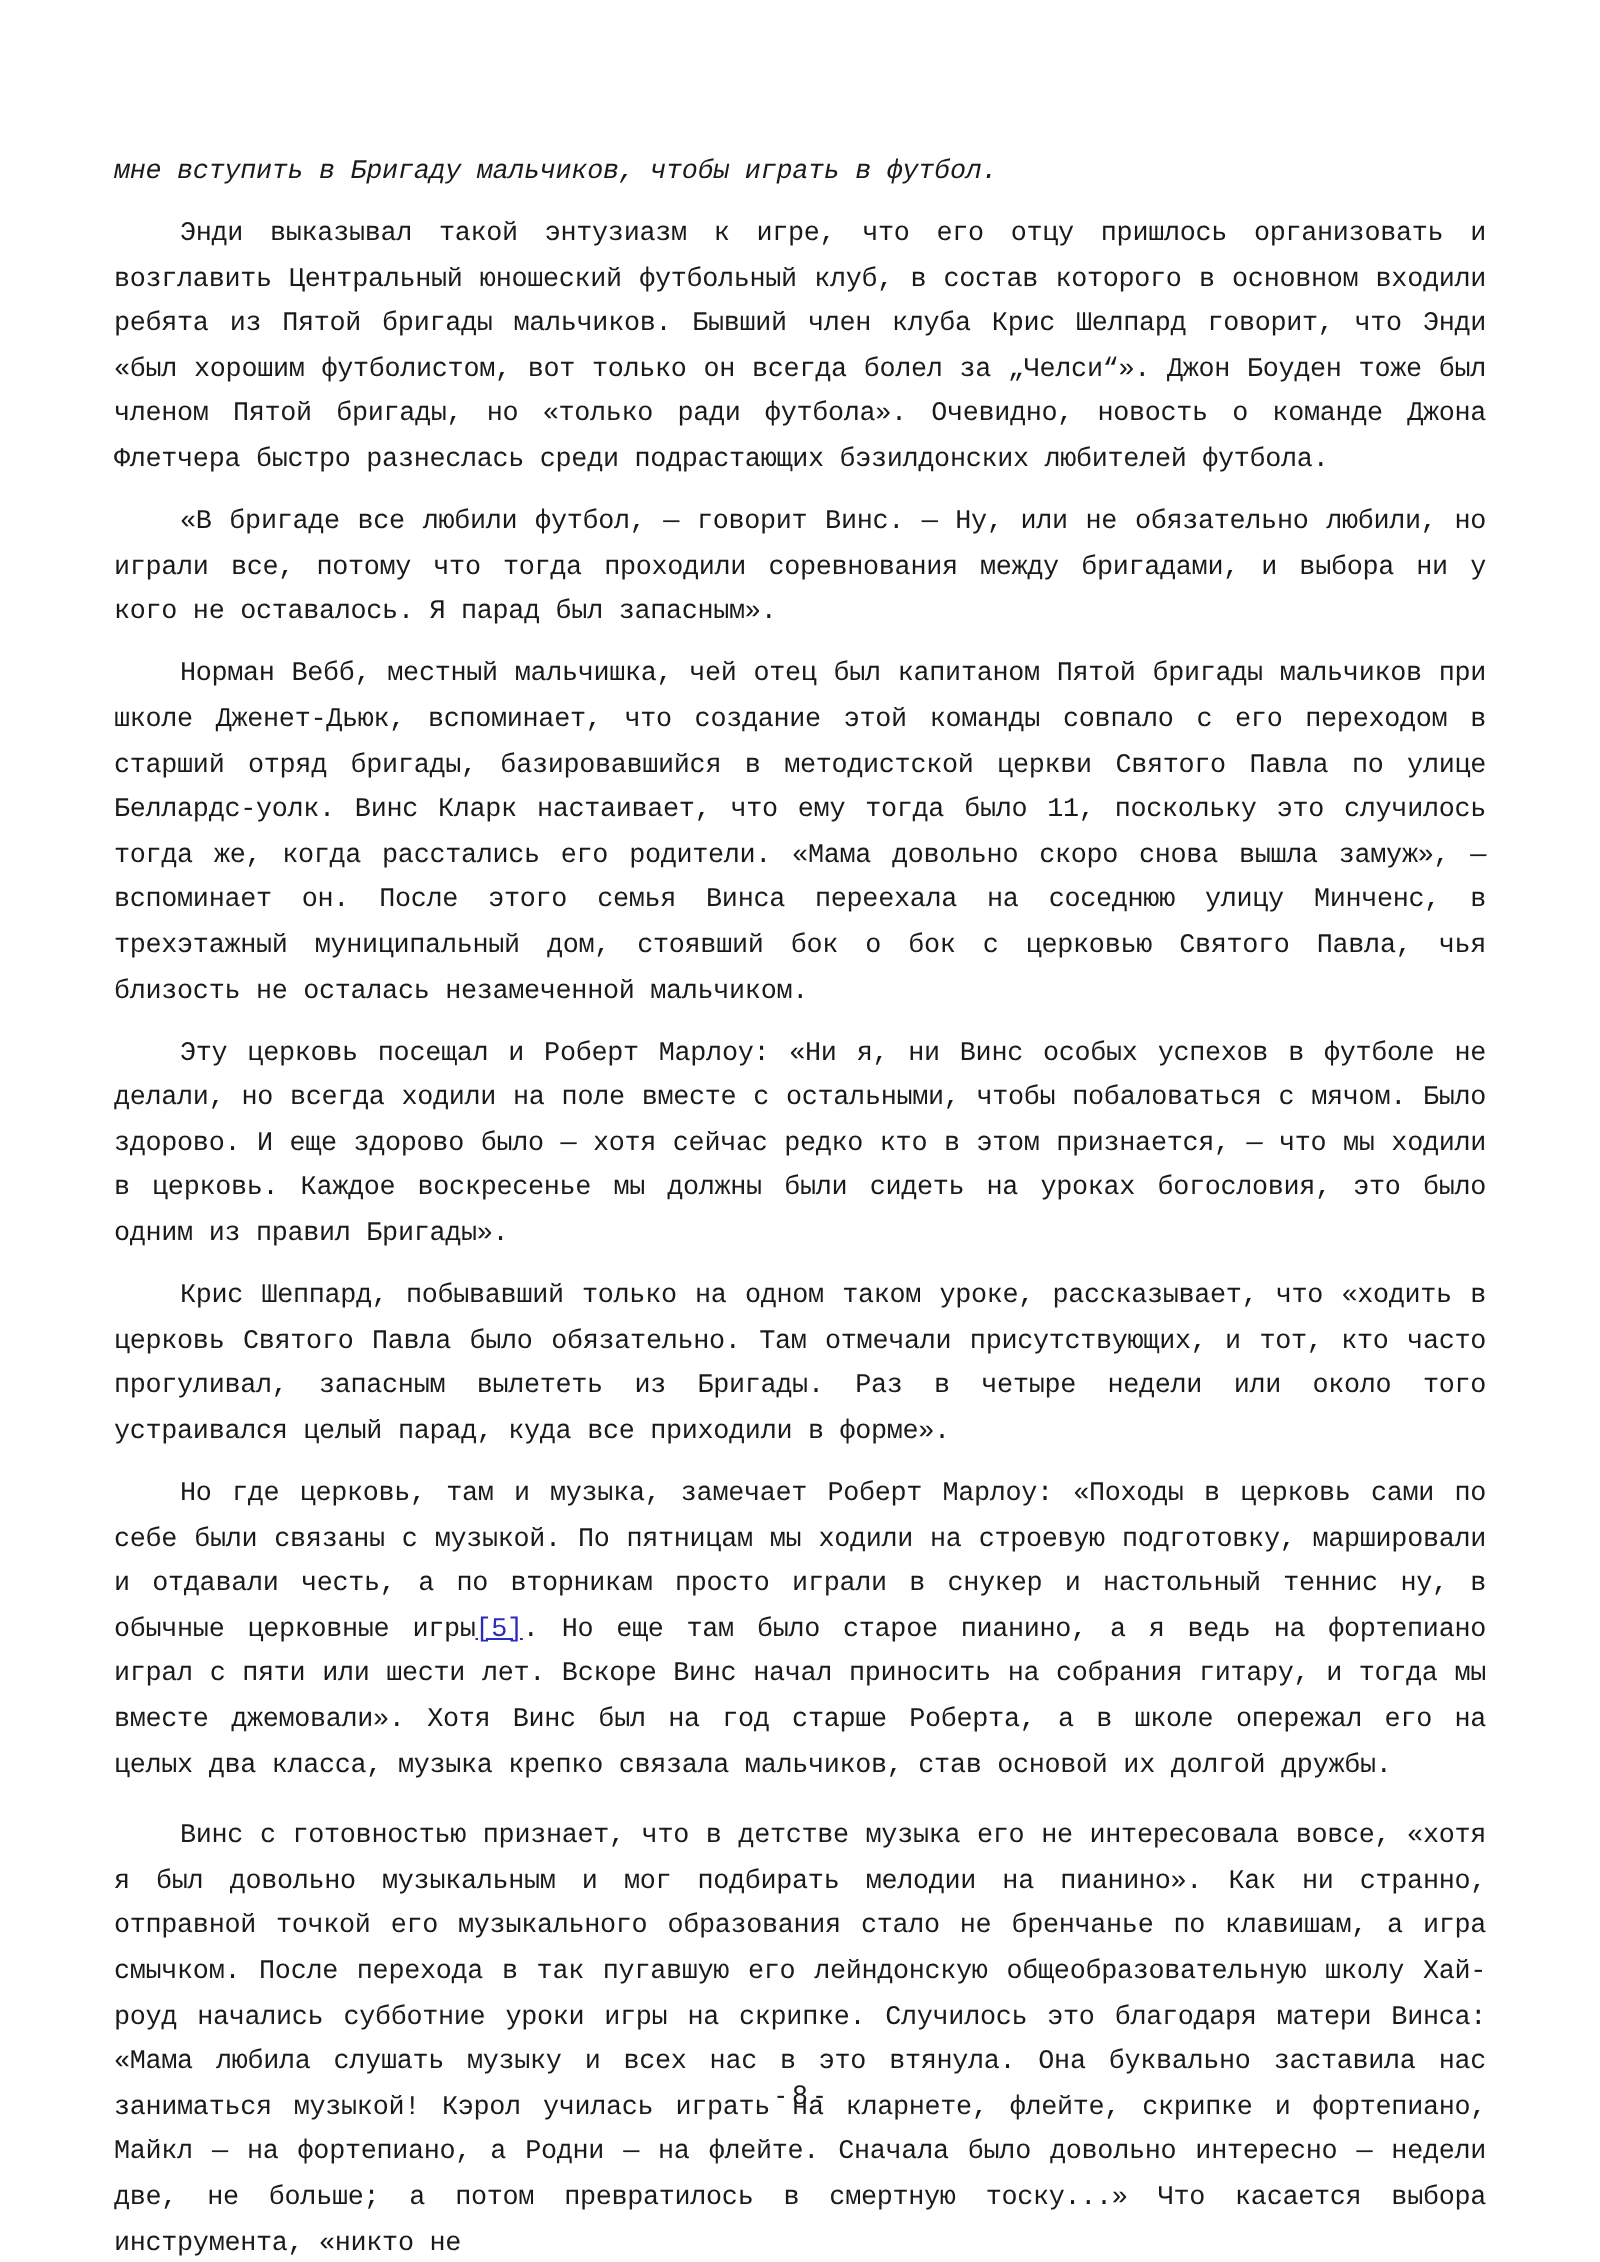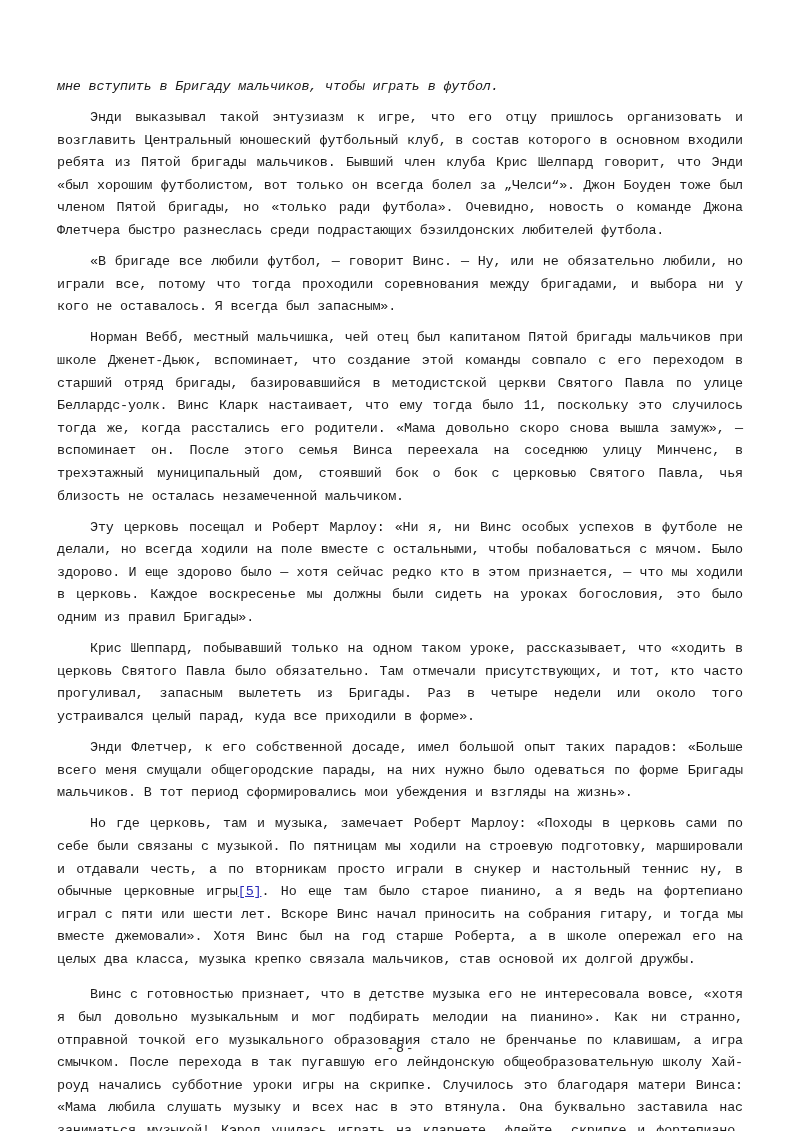--- a/index.html
+++ b/index.html
@@ -18,22 +18,21 @@
     position: absolute; top: 1040px; left: 0; width: 800px; text-align: center;
     font-family: "Liberation Sans", "DejaVu Sans", sans-serif; font-size: 13.4px; color: #1a1a1a;
   }
 </style>
 </head>
 <body>
 
 <div class="page">
   <p class="cont">мне вступить в Бригаду мальчиков, чтобы играть в футбол.</p>
   <p>Энди выказывал такой энтузиазм к игре, что его отцу пришлось организовать и возглавить Центральный юношеский футбольный клуб, в состав которого в основном входили ребята из Пятой бригады мальчиков. Бывший член клуба Крис Шелпард говорит, что Энди «был хорошим футболистом, вот только он всегда болел за „Челси“». Джон Боуден тоже был членом Пятой бригады, но «только ради футбола». Очевидно, новость о команде Джона Флетчера быстро разнеслась среди подрастающих бэзилдонских любителей футбола.</p>
-  <p>«В бригаде все любили футбол, — говорит Винс. — Ну, или не обязательно любили, но играли все, потому что тогда проходили соревнования между бригадами, и выбора ни у кого не оставалось. Я всегда был запасным».</p>
+  <p>«В бригаде все любили футбол, — говорит Винс. — Ну, или не обязательно любили, но играли все, потому что тогда проходили соревнования между бригадами, и выбора ни у кого не оставалось. Я парад был запасным».</p>
   <p>Норман Вебб, местный мальчишка, чей отец был капитаном Пятой бригады мальчиков при школе Дженет-Дьюк, вспоминает, что создание этой команды совпало с его переходом в старший отряд бригады, базировавшийся в методистской церкви Святого Павла по улице Беллардс-уолк. Винс Кларк настаивает, что ему тогда было 11, поскольку это случилось тогда же, когда расстались его родители. «Мама довольно скоро снова вышла замуж», — вспоминает он. После этого семья Винса переехала на соседнюю улицу Минченс, в трехэтажный муниципальный дом, стоявший бок о бок с церковью Святого Павла, чья близость не осталась незамеченной мальчиком.</p>
   <p>Эту церковь посещал и Роберт Марлоу: «Ни я, ни Винс особых успехов в футболе не делали, но всегда ходили на поле вместе с остальными, чтобы побаловаться с мячом. Было здорово. И еще здорово было — хотя сейчас редко кто в этом признается, — что мы ходили в церковь. Каждое воскресенье мы должны были сидеть на уроках богословия, это было одним из правил Бригады».</p>
   <p>Крис Шеппард, побывавший только на одном таком уроке, рассказывает, что «ходить в церковь Святого Павла было обязательно. Там отмечали присутствующих, и тот, кто часто прогуливал, запасным вылететь из Бригады. Раз в четыре недели или около того устраивался целый парад, куда все приходили в форме».</p>
-  <p>Энди Флетчер, к его собственной досаде, имел большой опыт таких парадов: «Больше всего меня смущали общегородские парады, на них нужно было одеваться по форме Бригады мальчиков. В тот период сформировались мои убеждения и взгляды на жизнь».</p>
   <p><span>Но где церковь, там и музыка, замечает Роберт Марлоу: «Походы в церковь сами по себе были связаны с музыкой. По пятницам мы ходили на строевую подготовку, маршировали и отдавали честь, а по вторникам просто играли в снукер и настольный теннис ну, в обычные церковные игры</span><a class="ref">[5]</a><span>. Но еще там было старое пианино, а я ведь на фортепиано играл с пяти или шести лет. Вскоре Винс начал приносить на собрания гитару, и тогда мы вместе джемовали». Хотя Винс был на год старше Роберта, а в школе опережал его на целых два класса, музыка крепко связала мальчиков, став основой их долгой дружбы.</span></p>
   <p class="gap">Винс с готовностью признает, что в детстве музыка его не интересовала вовсе, «хотя я был довольно музыкальным и мог подбирать мелодии на пианино». Как ни странно, отправной точкой его музыкального образования стало не бренчанье по клавишам, а игра смычком. После перехода в так пугавшую его лейндонскую общеобразовательную школу Хай-роуд начались субботние уроки игры на скрипке. Случилось это благодаря матери Винса: «Мама любила слушать музыку и всех нас в это втянула. Она буквально заставила нас заниматься музыкой! Кэрол училась играть на кларнете, флейте, скрипке и фортепиано, Майкл — на фортепиано, а Родни — на флейте. Сначала было довольно интересно — недели две, не больше; а потом превратилось в смертную тоску...» Что касается выбора инструмента, «никто не</p>
 </div>
 
 <div class="page-num">- 8 -</div>
 
 </body></html>

